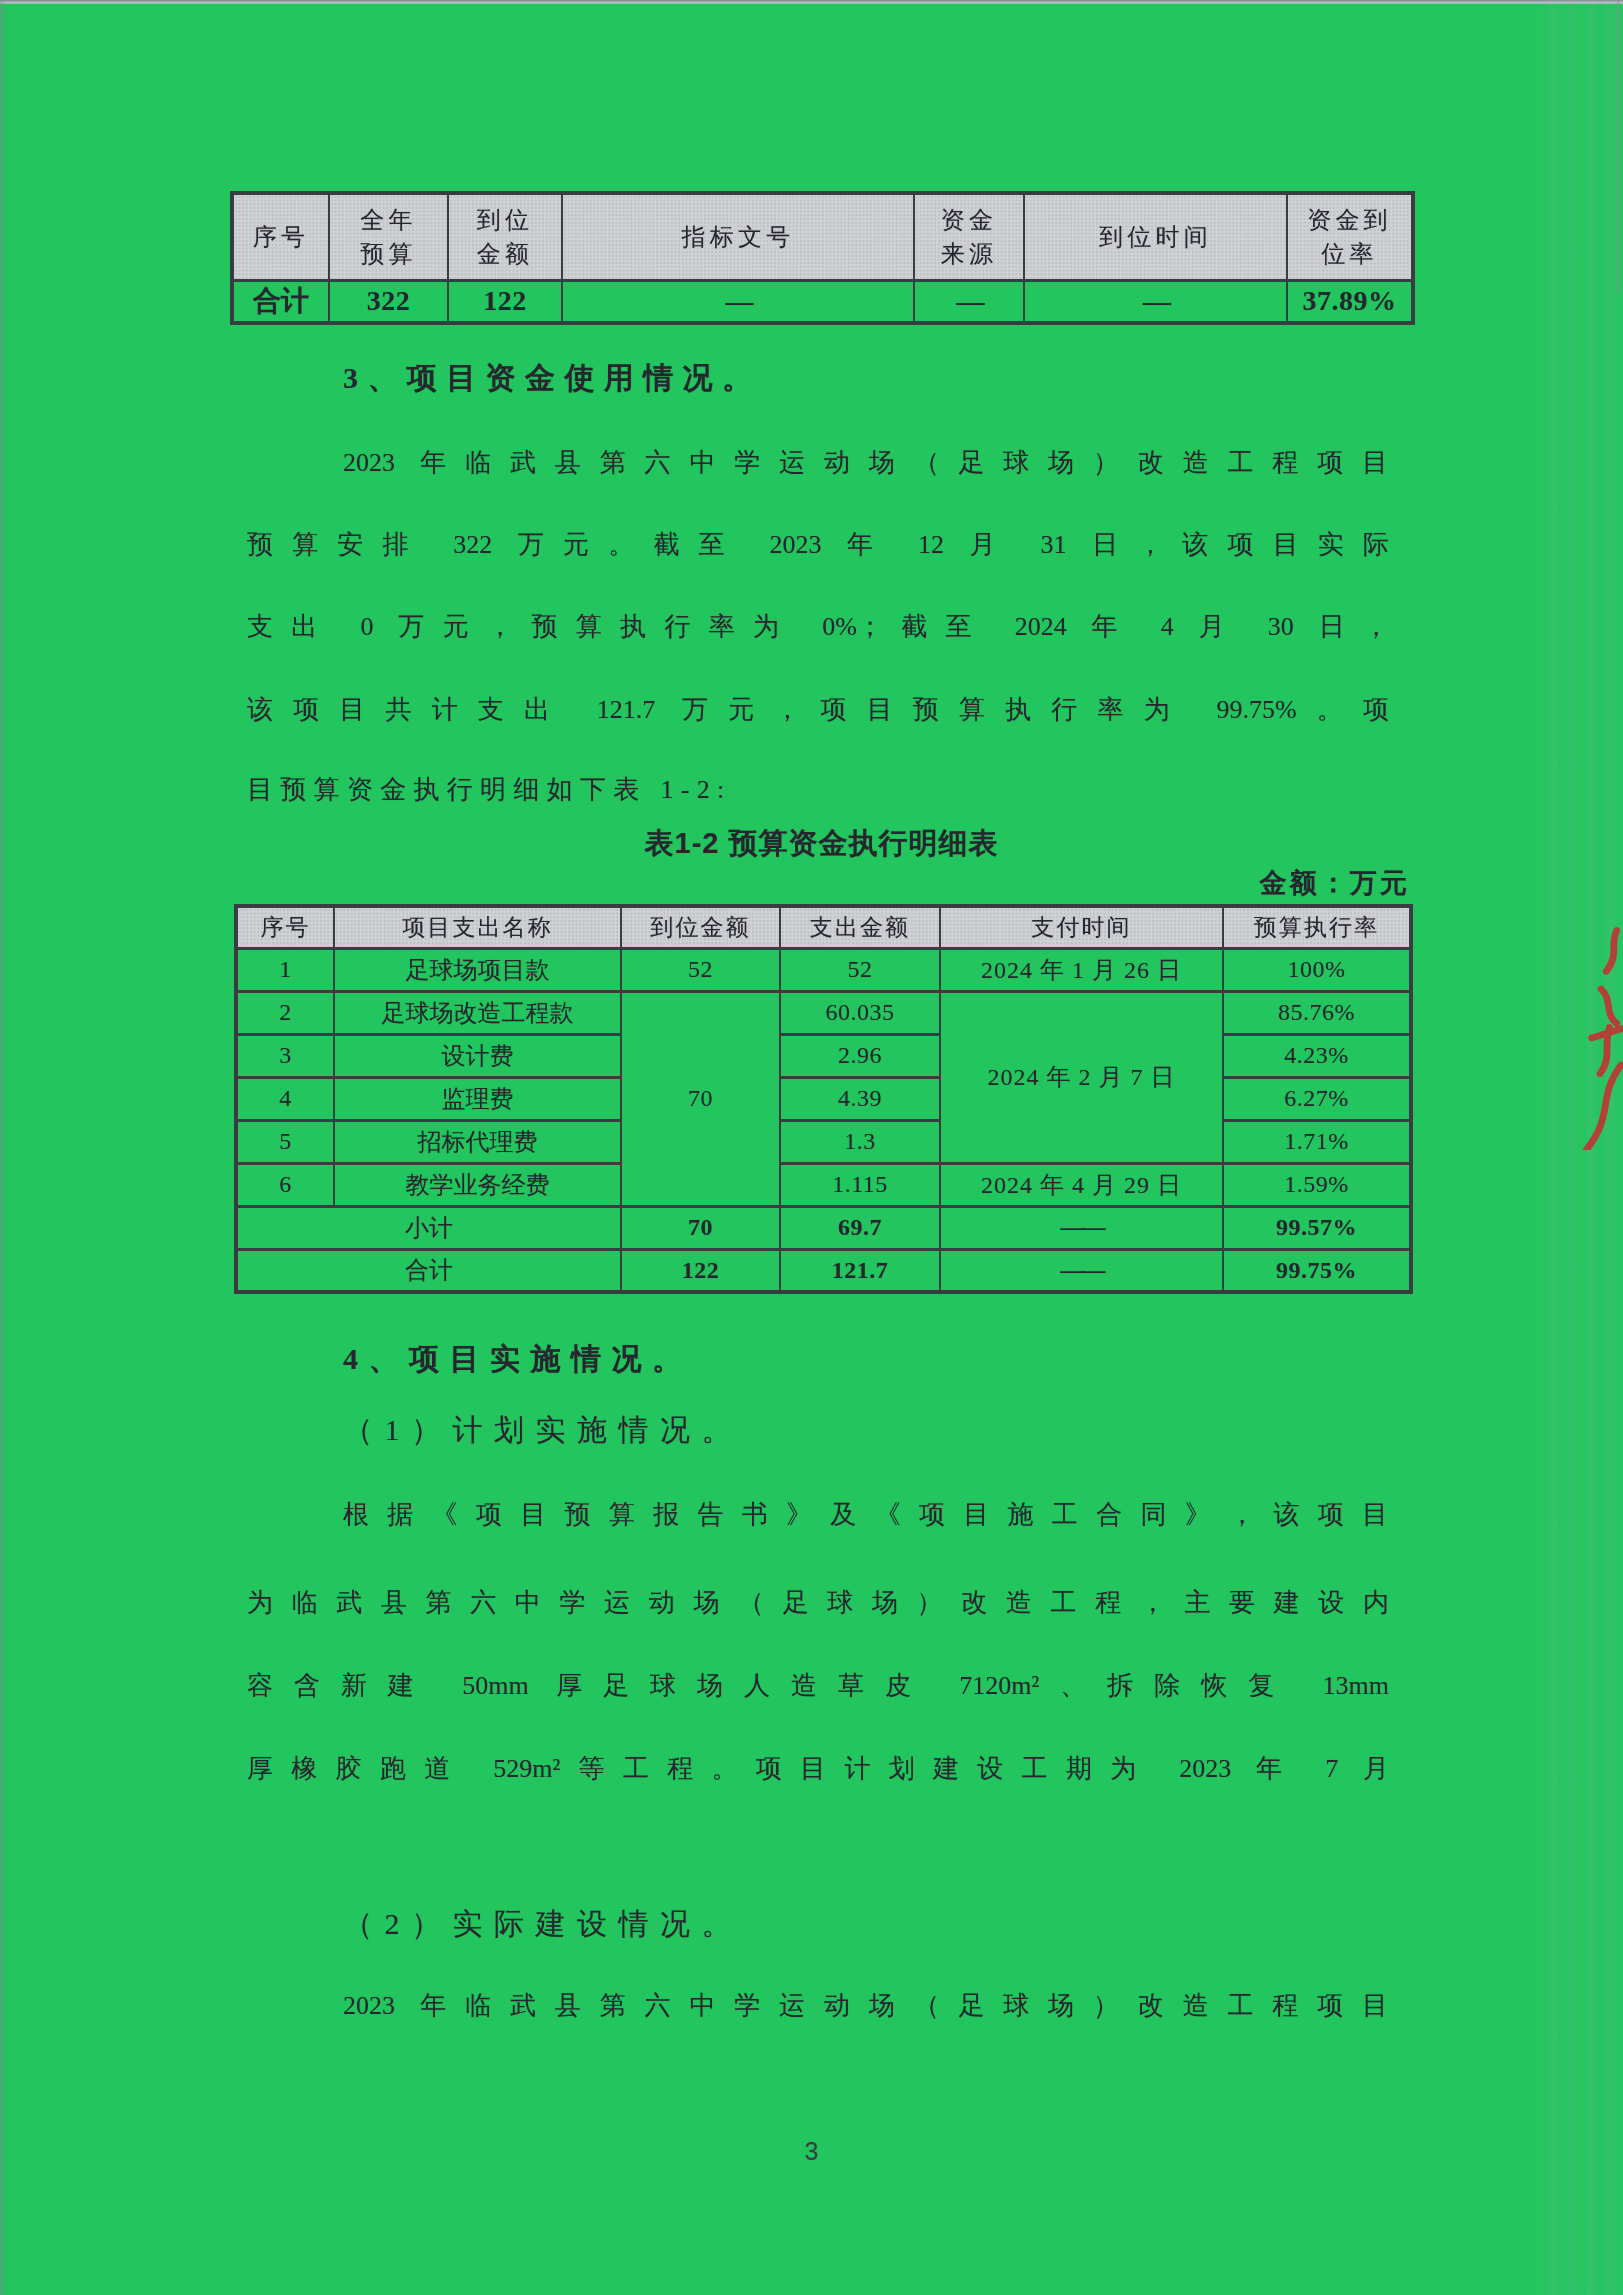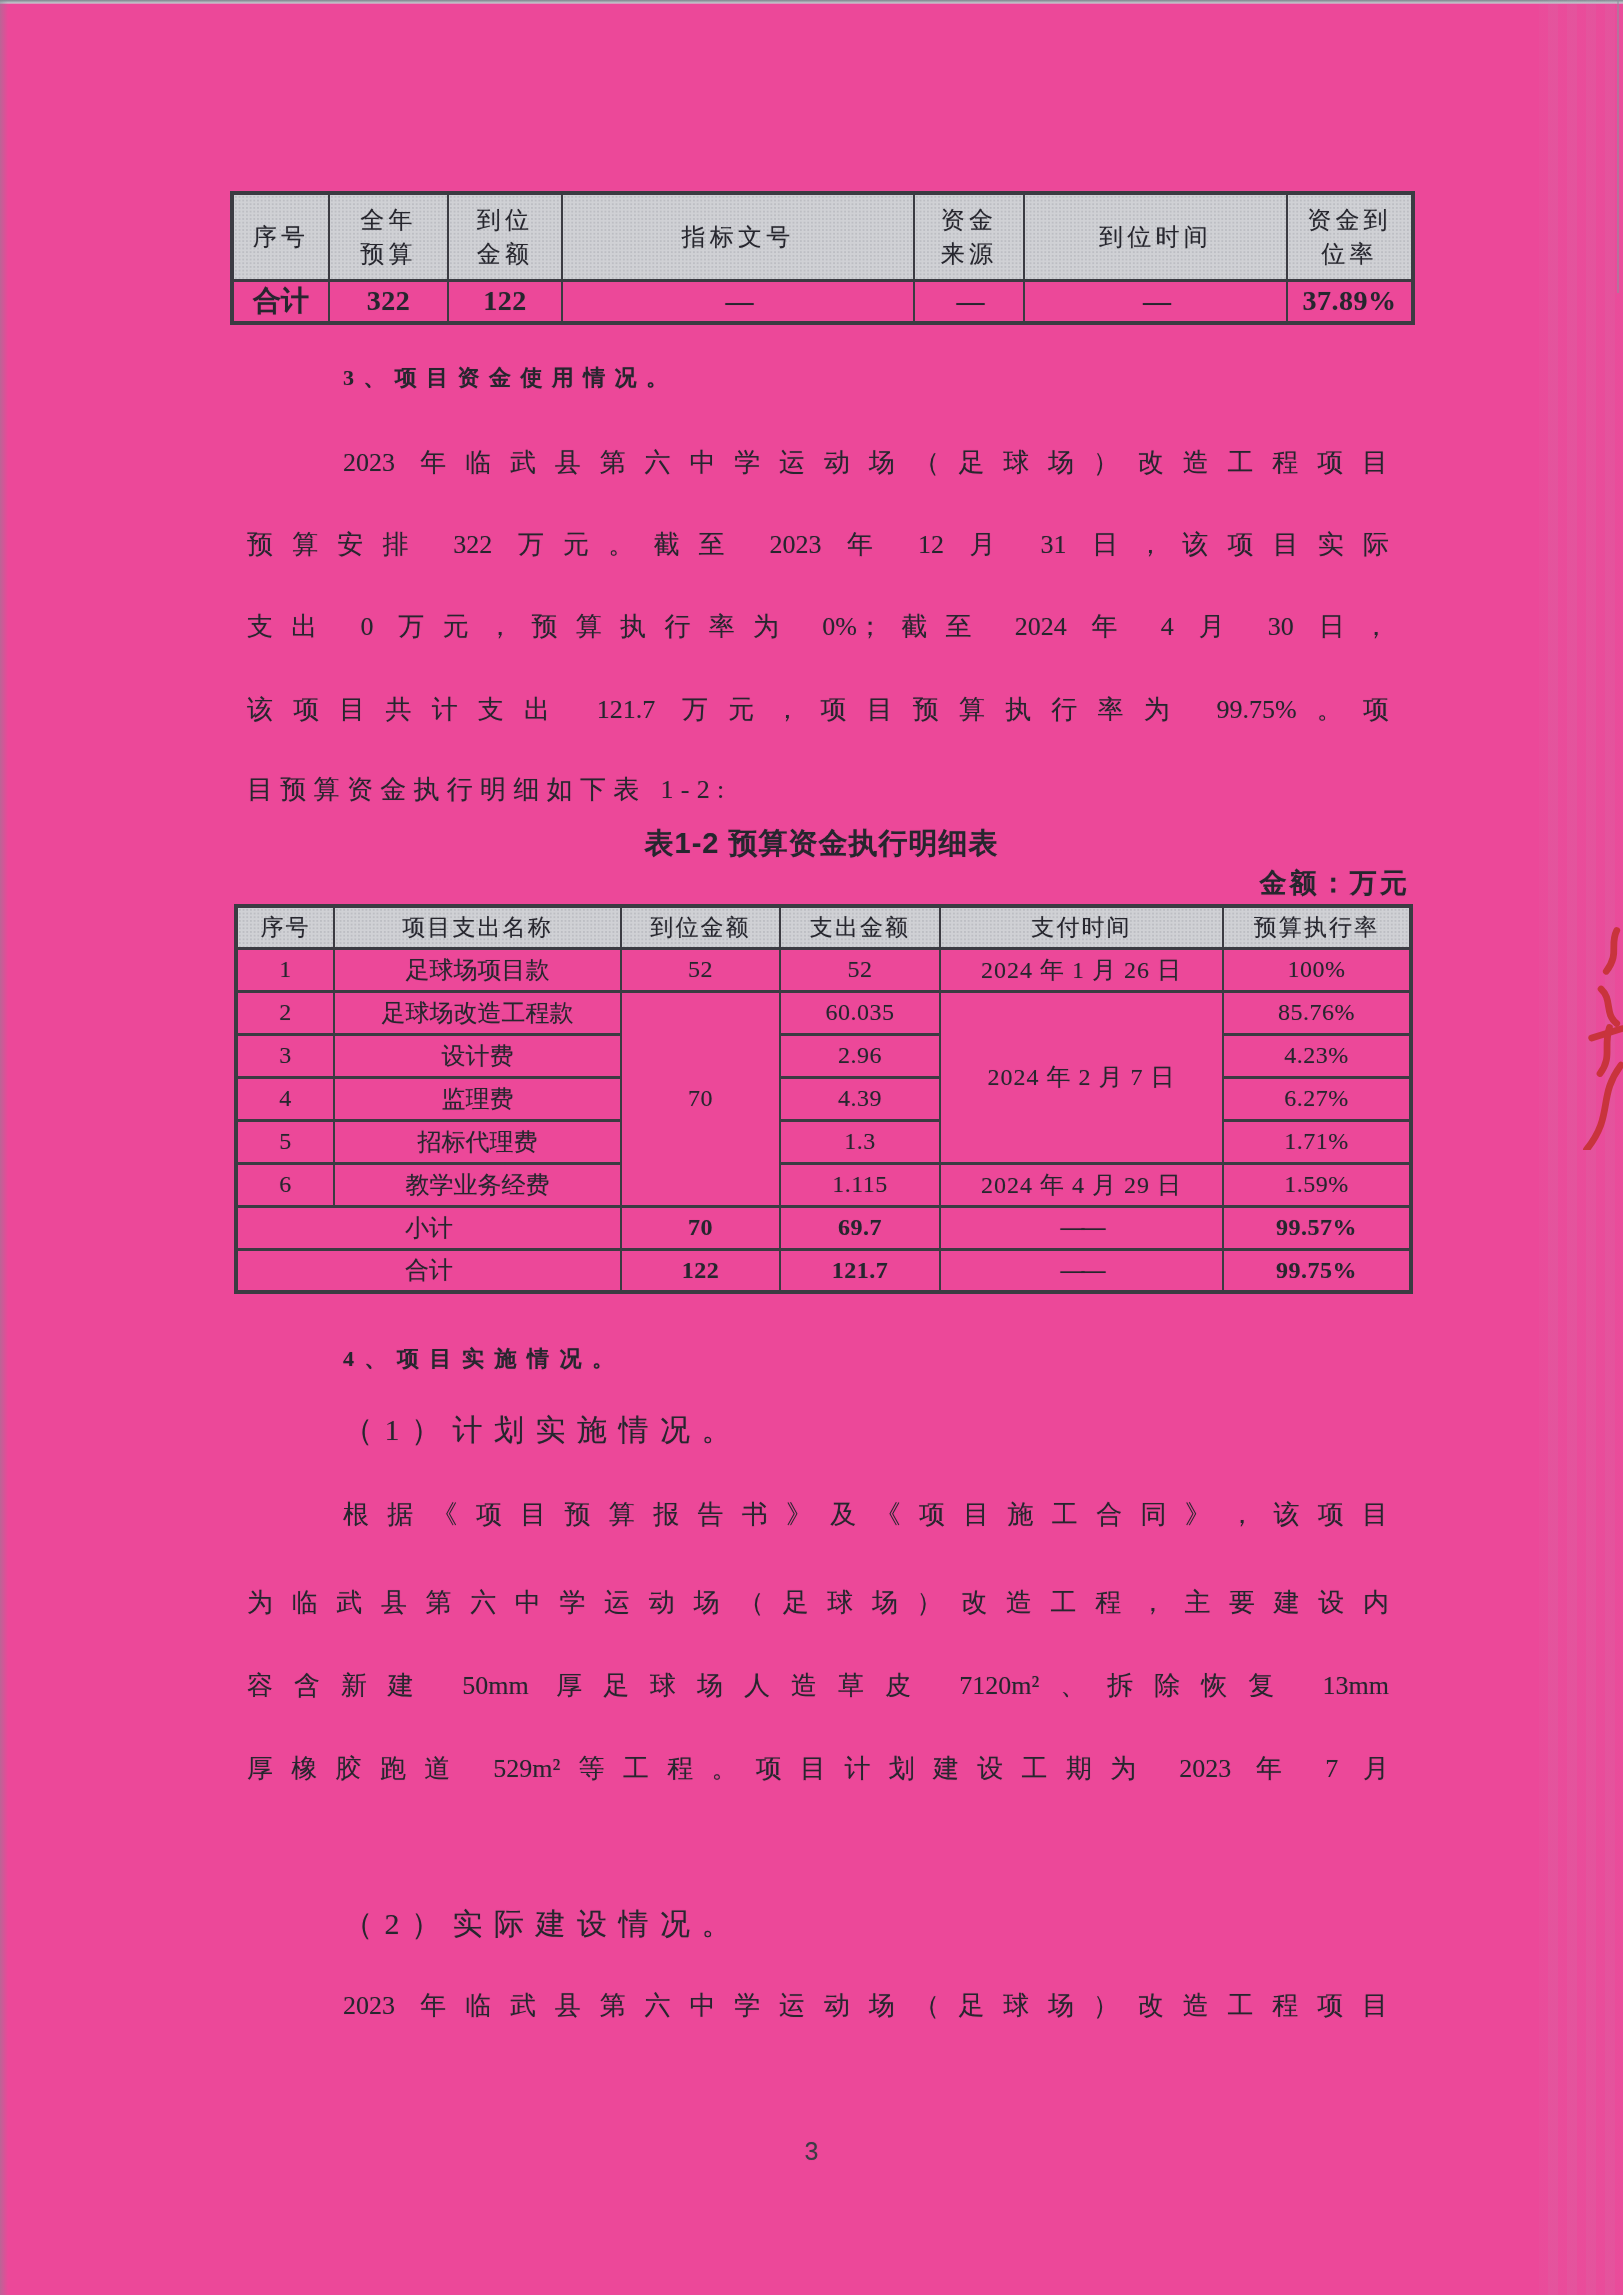--- a/index.html
+++ b/index.html
@@ -1,39 +1,39 @@
 <!DOCTYPE html>
 <html style="font-size:8.4px"><head>
 <meta charset="utf-8">
 <style>
   * { box-sizing: border-box; margin: 0; padding: 0; }
   html,body { background:#d8d9dc; }
   .sheet {
     position: relative;
     width: 1623px; height: 2295px;
-    background: #ec4899;
+    background: #22c55e;
     font-family: "Liberation Serif", "DejaVu Serif", serif;
     color: #26262e;
     overflow: hidden;
     text-shadow: 0 0 1px rgba(40,40,48,.28);
   }
   
   .edge-top { position:absolute; left:0; top:0; width:100%; height:3.7px;
     background: linear-gradient(to bottom,#7e838c,#c9ccd2 80%, rgba(201,204,210,0)); }
   .edge-left { position:absolute; left:0; top:0; width:8.4px; height:100%;
     background: linear-gradient(to right, rgba(128,134,145,.45), rgba(128,134,145,0)); }
   .edge-right-line { position:absolute; left:1617px; top:0; width:1.6px; height:293px;
     background: rgba(138,145,158,.55); }
   .right-tint { position:absolute; right:0; top:0; width:84px; height:100%;
     background: repeating-linear-gradient(90deg, rgba(168,174,188,.04) 0 9.4px, rgba(168,174,188,.11) 9.4px 19px); }
   
   .abs { position:absolute; }
   .bl { font-size:26px; line-height:41px; color:#26262e; }
   .j  { text-align: justify; text-align-last: justify; }
-  .heading { font-weight:bold; font-size:22px; line-height:40px; }
+  .heading { font-weight:bold; font-size:30px; line-height:40px; }
   .subheading { font-size:30px; line-height:40px; }
   .caption { font-family:"Liberation Sans","DejaVu Sans",sans-serif; font-weight:bold;
              font-size:29px; text-align:center; letter-spacing:1px; }
   .unit-note { font-family:"Liberation Sans","DejaVu Sans",sans-serif; font-weight:bold;
                font-size:27px; text-align:right; letter-spacing:3.1px; }
   .page-num { font-family:"Liberation Sans","DejaVu Sans",sans-serif;
               font-size:25px; color:#3c3c45; text-align:center; width:100%; }
   
   table.scan { border-collapse: collapse; table-layout: fixed; position:absolute;
                border: 4.7px solid #3b3b42; }

